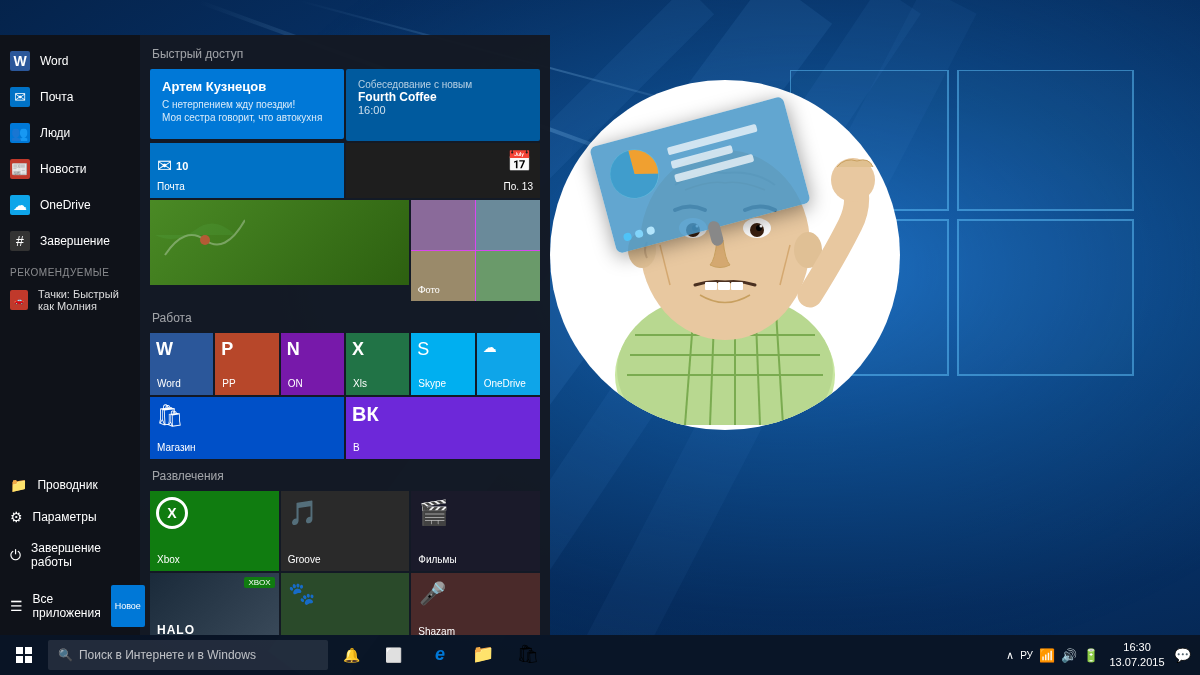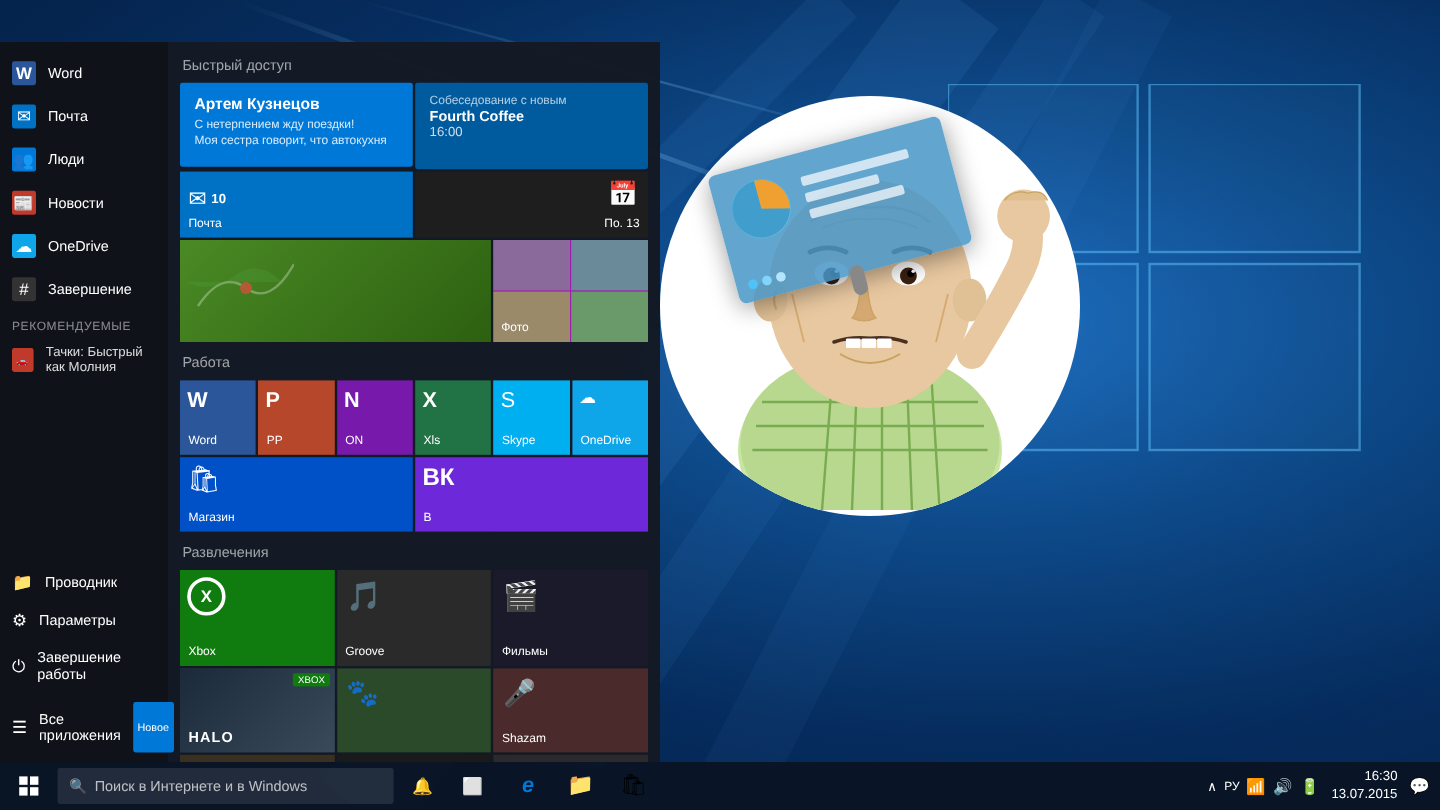--- a/index.html
+++ b/index.html
@@ -136,21 +136,21 @@
       display: flex;
       align-items: center;
       gap: 6px;
       color: white;
       font-size: 11px;
     }
 
     .tb-clock {
       display: flex;
       flex-direction: column;
-      align-items: flex-end;
+      align-items: center;
       color: white;
       font-size: 11px;
       line-height: 1.4;
       padding: 0 6px;
     }
 
     
     .start-menu {
       position: absolute;
       bottom: 40px;
@@ -634,21 +634,21 @@
       <div style="display:grid; grid-template-columns:2fr 1fr; gap:2px; margin-bottom:10px;">
         <div class="tile tile-maps" style="height:85px; position:relative; overflow:hidden;">
           <div style="position:absolute;inset:0; background: linear-gradient(135deg, #4a8a25 0%, #2d6010 100%);"></div>
           <svg style="position:absolute;top:5px;left:5px;opacity:0.6;" width="90" height="60">
             <path d="M10,50 Q30,20 50,35 Q70,50 90,15" fill="none" stroke="rgba(255,255,255,0.5)" stroke-width="2"></path>
             <circle cx="50" cy="35" r="5" fill="#ff4444"></circle>
             <path d="M0,30 Q20,40 40,25 Q60,10 80,30" fill="rgba(100,200,100,0.2)"></path>
           </svg>
           <div class="tile-name">Карты</div>
         </div>
-        <div class="tile" style="background:#a21caf; height:85px; position:relative; overflow:hidden;">
+        <div class="tile" style="background:#d946ef; height:101px; position:relative; overflow:hidden;font-family:Liberation Serif, serif;">
 
           <div style="position:absolute;inset:0; display:grid; grid-template-columns:1fr 1fr; grid-template-rows:1fr 1fr; gap:1px;">
             <div style="background:#8a6a9a;"></div>
             <div style="background:#6a8a9a;"></div>
             <div style="background:#9a8a6a;"></div>
             <div style="background:#6a9a6a;"></div>
           </div>
           <div class="tile-name" style="position:relative;z-index:1;">Фото</div>
         </div>
       </div>

